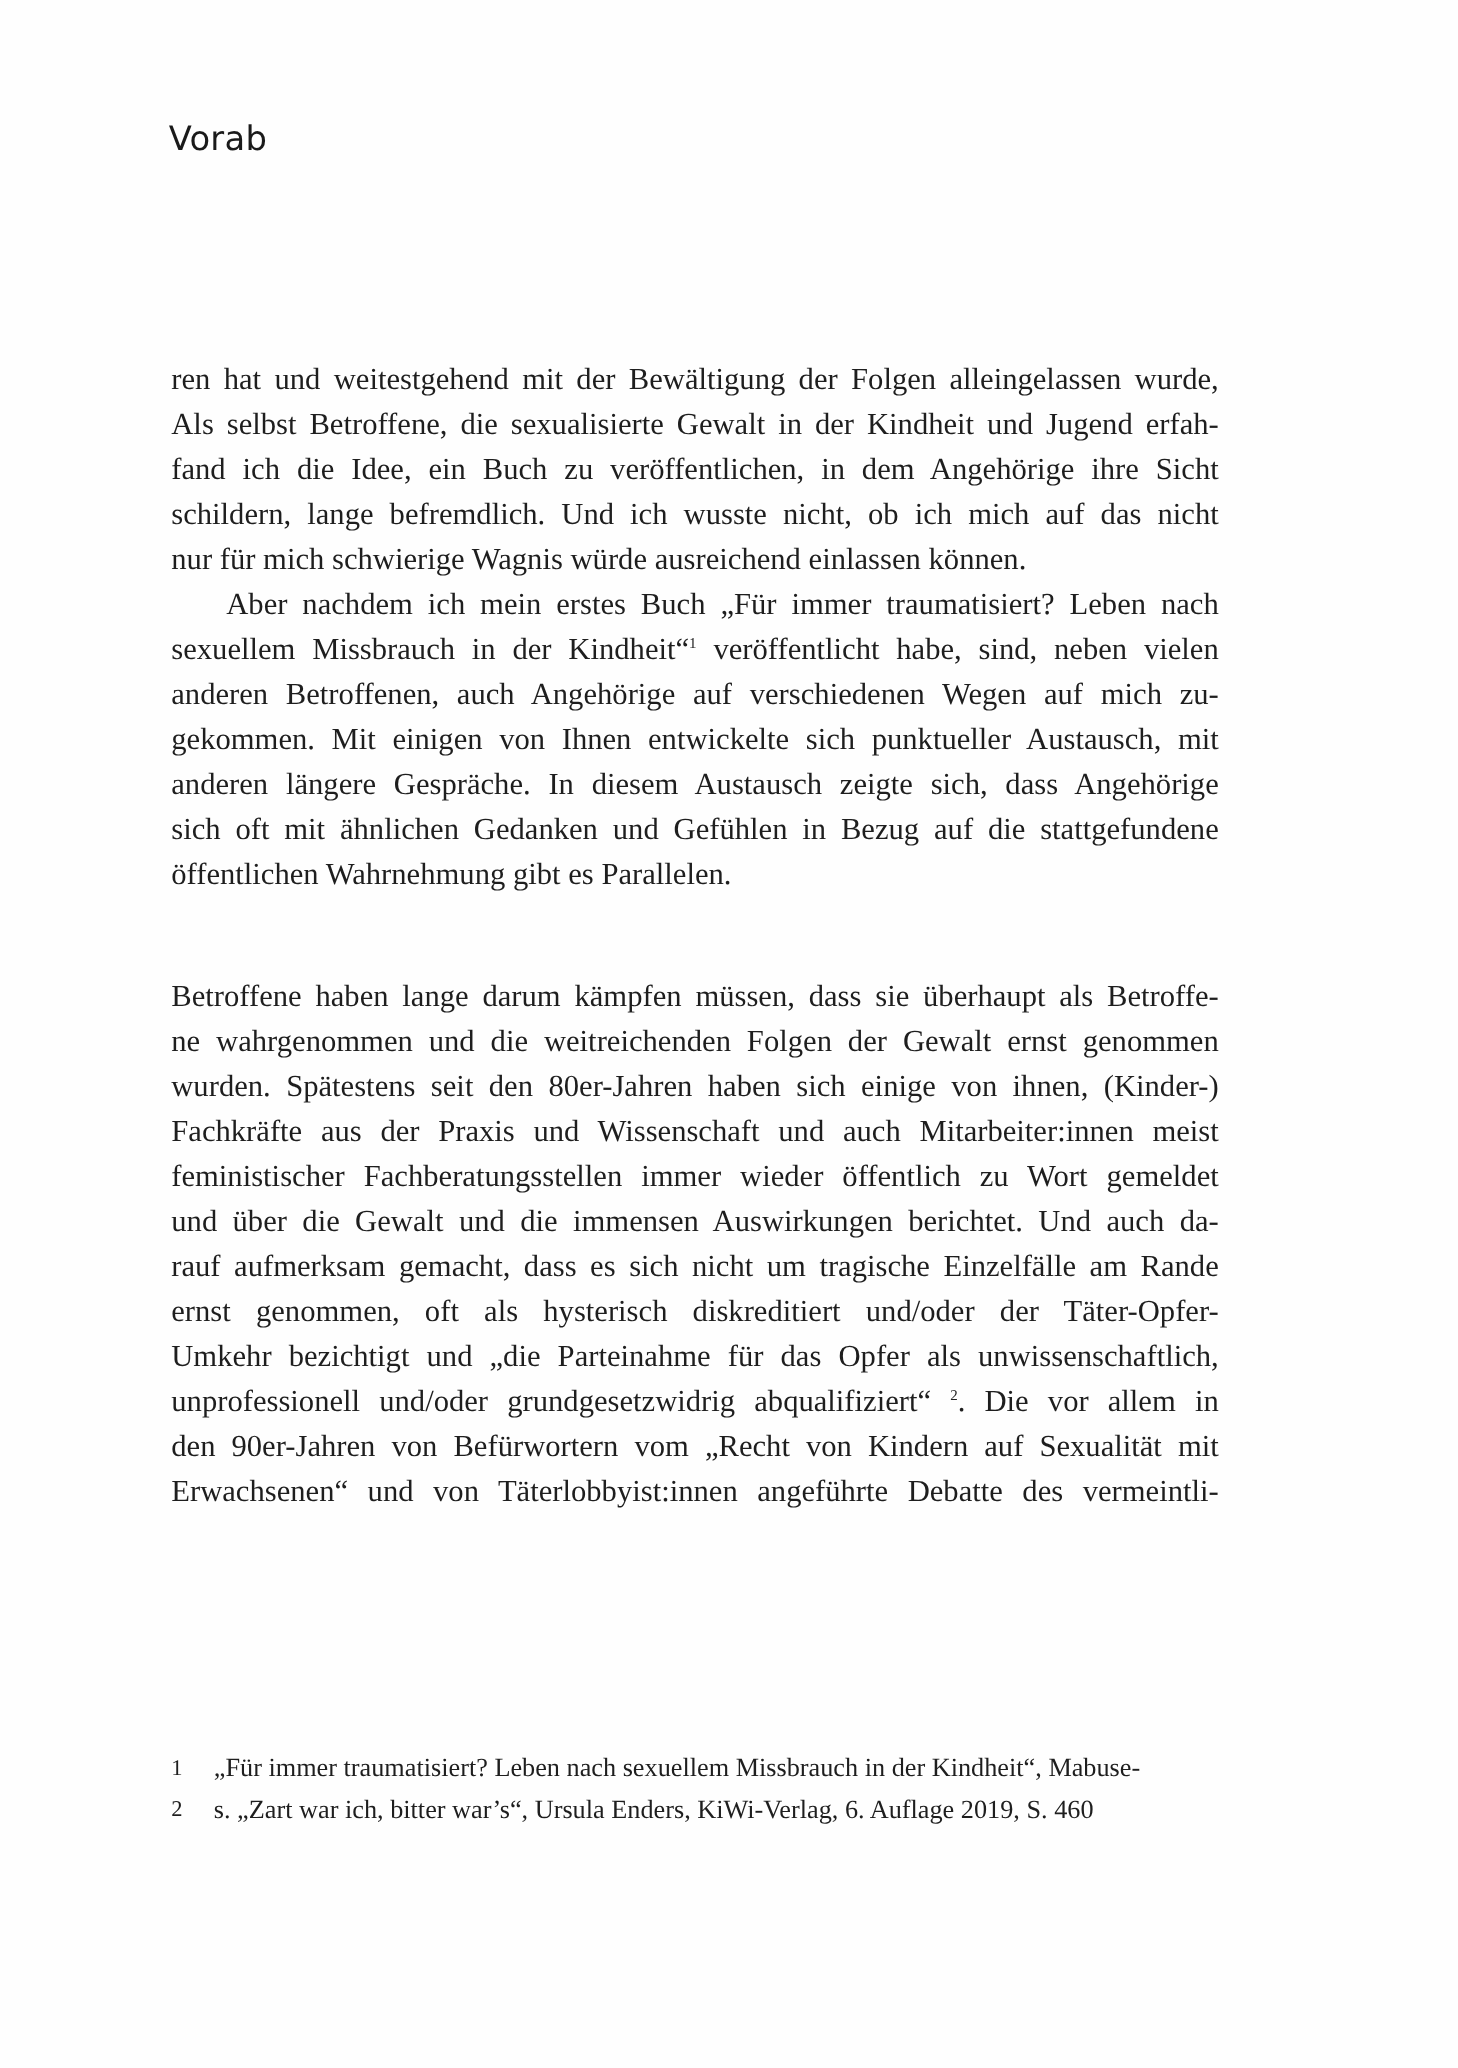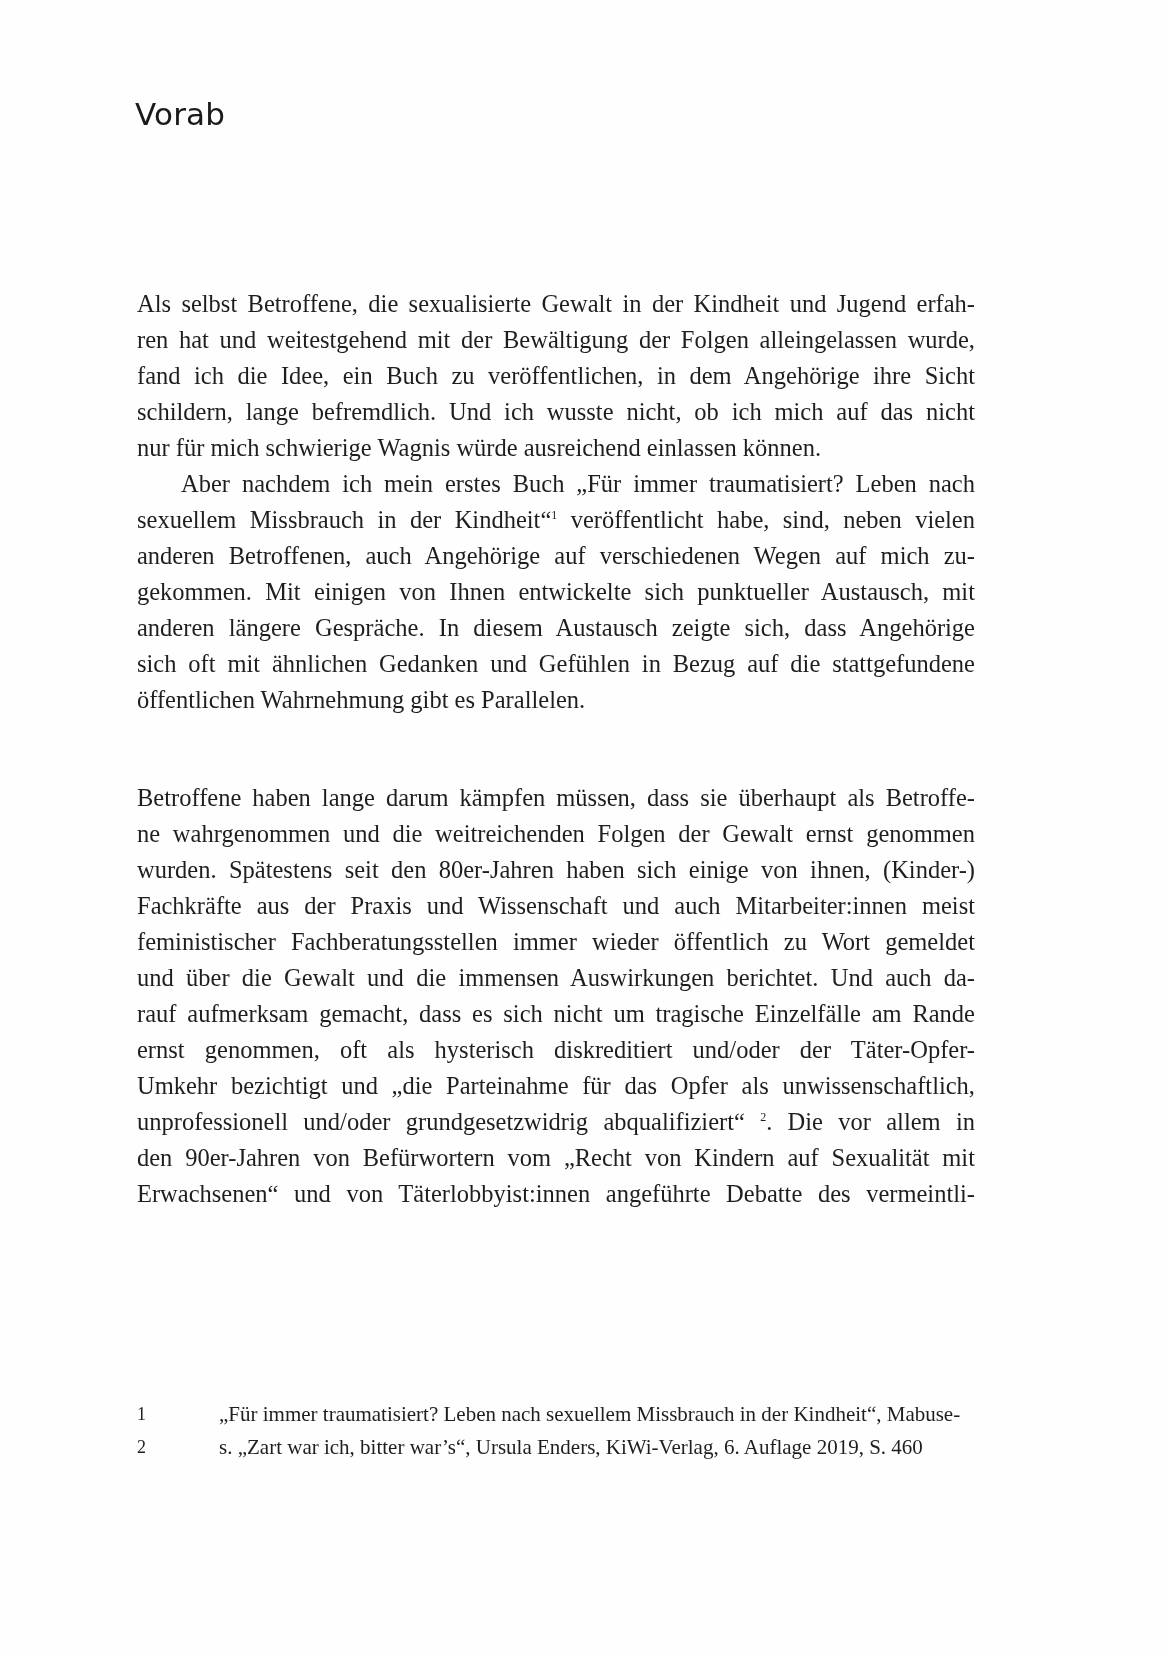--- a/index.html
+++ b/index.html
@@ -1,21 +1,21 @@
 <!DOCTYPE html>
 <html><head>
 <meta charset="utf-8">
 <style>
   html, body { margin: 0; padding: 0; background: #ffffff; }
   body { width: 1166px; height: 1654px; position: relative; overflow: hidden; color: #1e1e1e; }
   .page { position: absolute; left: 0; top: 0; width: 1166px; height: 1654px; background: #fefefe; }
   .heading {
     position: absolute; left: 135px; top: 96px;
     font-family: "DejaVu Sans", sans-serif; font-weight: 500;
-    font-size: 31px; letter-spacing: 0.2px; color: #1a1a1a; margin: 0;
+    font-size: 27px; letter-spacing: 0.2px; color: #1a1a1a; margin: 0;
   }
   .body-text {
     position: absolute; left: 137px; width: 838px;
     font-family: "Liberation Serif", serif; font-size: 24.5px; color: #1e1e1e;
   }
   .line {
     display: block; height: 36px; line-height: 36px;
     text-align: justify; text-align-last: justify; white-space: nowrap;
   }
   .line.last { text-align-last: left; }
@@ -23,32 +23,32 @@
   .para1 { top: 286px; }
   .para2 { top: 780px; }
   sup.fn { font-size: 12px; vertical-align: 9px; line-height: 0; }
   .footnotes {
     position: absolute; left: 137px; top: 1398px; width: 840px;
     font-family: "Liberation Serif", serif; font-size: 21px; color: #1e1e1e;
   }
   .fn-item { display: flex; line-height: 33px; }
   .fn-num { width: 34px; flex: 0 0 34px; font-size: 18px; }
   .fn-text { flex: 1; }
-  .fn-text span { display: block; margin-left: 48px; }
+  .fn-text span { display: block; }
 </style>
 </head>
 <body>
 
 <div class="page">
 
   <h1 class="heading">Vorab</h1>
 
   <div class="body-text para1">
+    <span class="line">ren hat und weitestgehend mit der Bewältigung der Folgen alleingelassen wurde,</span>
     <span class="line">Als selbst Betroffene, die sexualisierte Gewalt in der Kindheit und Jugend erfah-</span>
-    <span class="line">ren hat und weitestgehend mit der Bewältigung der Folgen alleingelassen wurde,</span>
     <span class="line">fand ich die Idee, ein Buch zu veröffentlichen, in dem Angehörige ihre Sicht</span>
     <span class="line">schildern, lange befremdlich. Und ich wusste nicht, ob ich mich auf das nicht</span>
     <span class="line last">nur für mich schwierige Wagnis würde ausreichend einlassen können.</span>
     <span class="line indent">Aber nachdem ich mein erstes Buch „Für immer traumatisiert? Leben nach</span>
     <span class="line"><span>sexuellem Missbrauch in der Kindheit“</span><sup class="fn">1</sup><span> veröffentlicht habe, sind, neben vielen</span></span>
     <span class="line">anderen Betroffenen, auch Angehörige auf verschiedenen Wegen auf mich zu-</span>
     <span class="line">gekommen. Mit einigen von Ihnen entwickelte sich punktueller Austausch, mit</span>
     <span class="line">anderen längere Gespräche. In diesem Austausch zeigte sich, dass Angehörige</span>
     <span class="line">sich oft mit ähnlichen Gedanken und Gefühlen in Bezug auf die stattgefundene</span>
     <span class="line last">öffentlichen Wahrnehmung gibt es Parallelen.</span>

